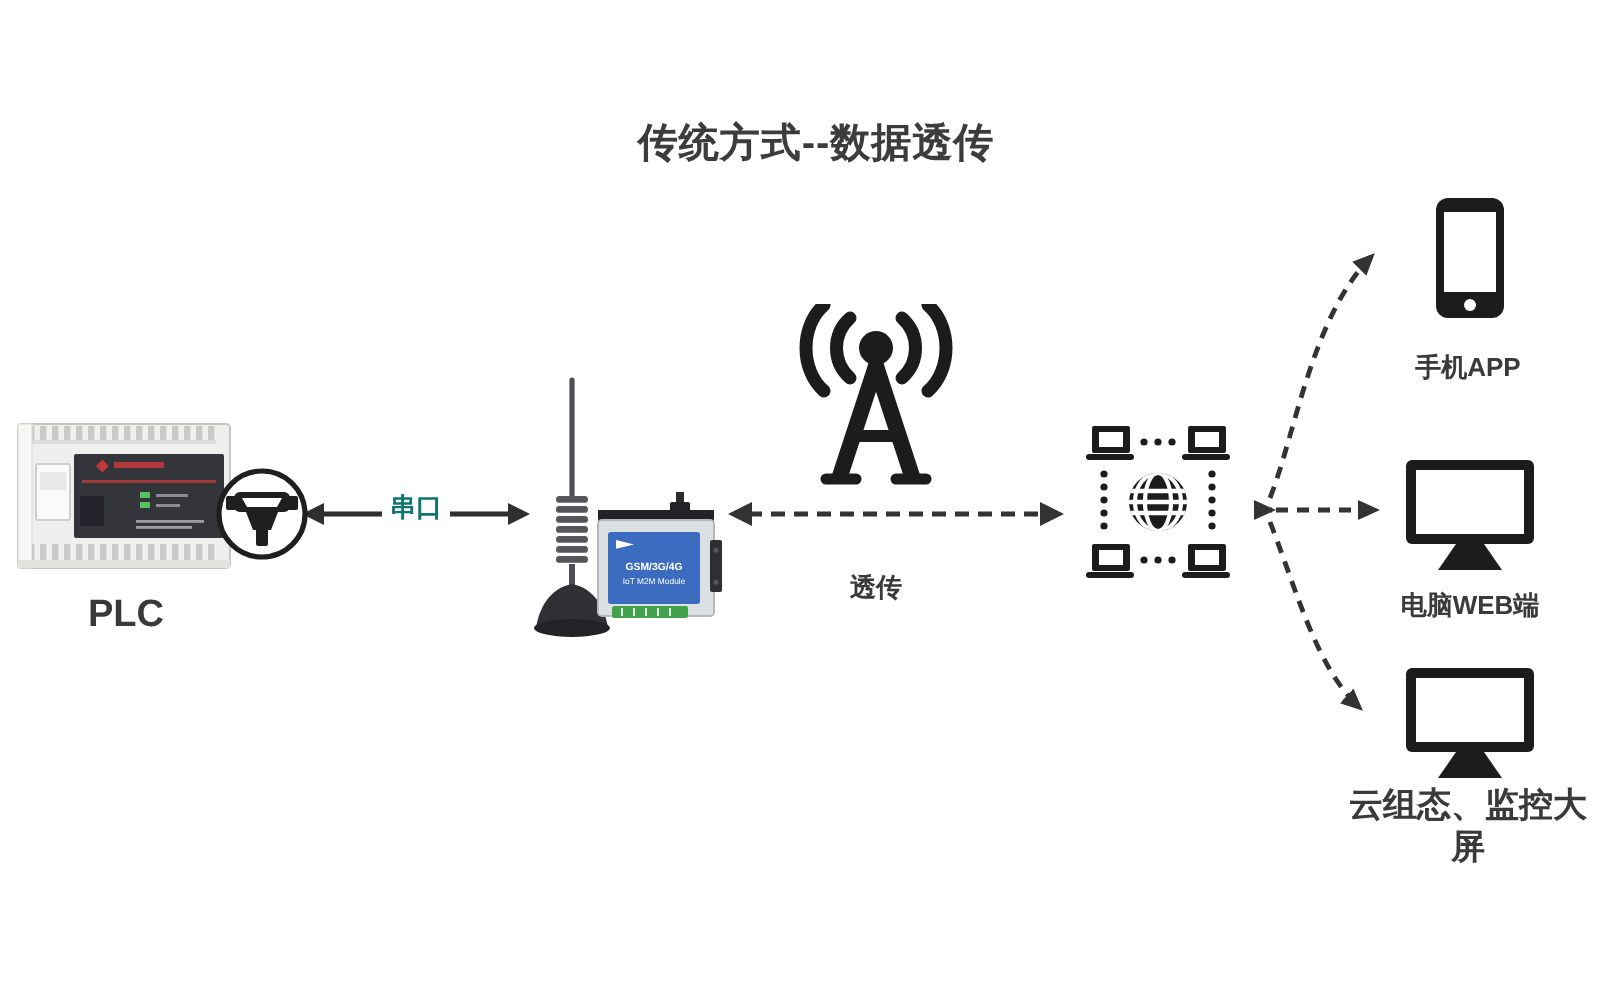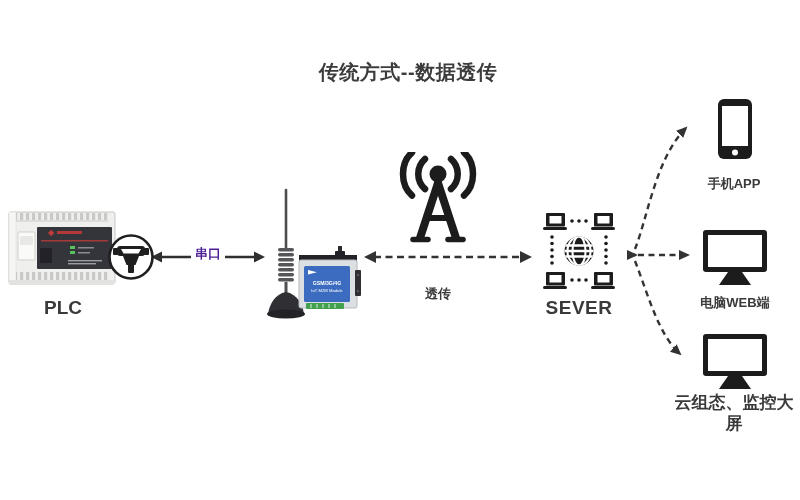--- a/index.html
+++ b/index.html
@@ -5,21 +5,21 @@
   html,body{margin:0;padding:0;background:#ffffff;}
   .stage{
     position:relative;width:800px;height:500px;background:#ffffff;overflow:hidden;
     font-family:"Liberation Sans","DejaVu Sans",sans-serif;
   }
   .abs{position:absolute;}
   .lbl{position:absolute;font-weight:700;color:#3a3a3a;text-align:center;line-height:1.25;}
   .title{font-size:20px;letter-spacing:0.5px;color:#3c3c3c;}
   .node-label{font-size:19px;}
   .small-label{font-size:13px;}
-  .arrow-label{position:absolute;text-align:center;font-weight:700;color:#4c1d95;z-index:3;}
+  .arrow-label{position:absolute;text-align:center;font-weight:700;color:#0f766e;z-index:3;}
   .arrow-label span{background:#ffffff;padding:0 4px;display:inline-block;}
   svg{display:block;}
 </style>
 </head>
 <body>
 
 <div class="stage">
 
   <div class="lbl title" style="left:10px;top:60px;width:796px;">传统方式--数据透传</div>
 
@@ -189,21 +189,20 @@
       <circle cx="37" cy="39" r="14.5" fill="#1c1c1c"></circle>
       <g clip-path="url(#globeClip)" stroke="#ffffff" fill="none">
         <line x1="22" y1="33.5" x2="52" y2="33.5" stroke-width="2.3"></line>
         <line x1="22" y1="39" x2="52" y2="39" stroke-width="2.3"></line>
         <line x1="22" y1="44.5" x2="52" y2="44.5" stroke-width="2.3"></line>
         <ellipse cx="37" cy="39" rx="6.5" ry="14.5" stroke-width="2.1"></ellipse>
         <ellipse cx="37" cy="39" rx="11.5" ry="14.5" stroke-width="2.1"></ellipse>
       </g>
     </svg>
   </div>
-  <div class="lbl node-label" style="left:540px;top:296px;width:78px;letter-spacing:0.5px;">SEVER</div>
 
   <div class="abs" style="left:622px;top:98px;width:92px;height:292px;">
     <svg width="92" height="292" viewBox="0 0 92 292">
       <defs>
         <marker id="bh" markerWidth="12" markerHeight="12" refX="9" refY="5" orient="auto" markerUnits="userSpaceOnUse">
           <path d="M0,0 L11,5 L0,10 z" fill="#333333"></path>
         </marker>
       </defs>
       <g stroke="#333333" stroke-width="2.4" fill="none">
         <path d="M 20 157 L 12 157" marker-end="url(#bh)" transform="rotate(180 13 157)"></path>

